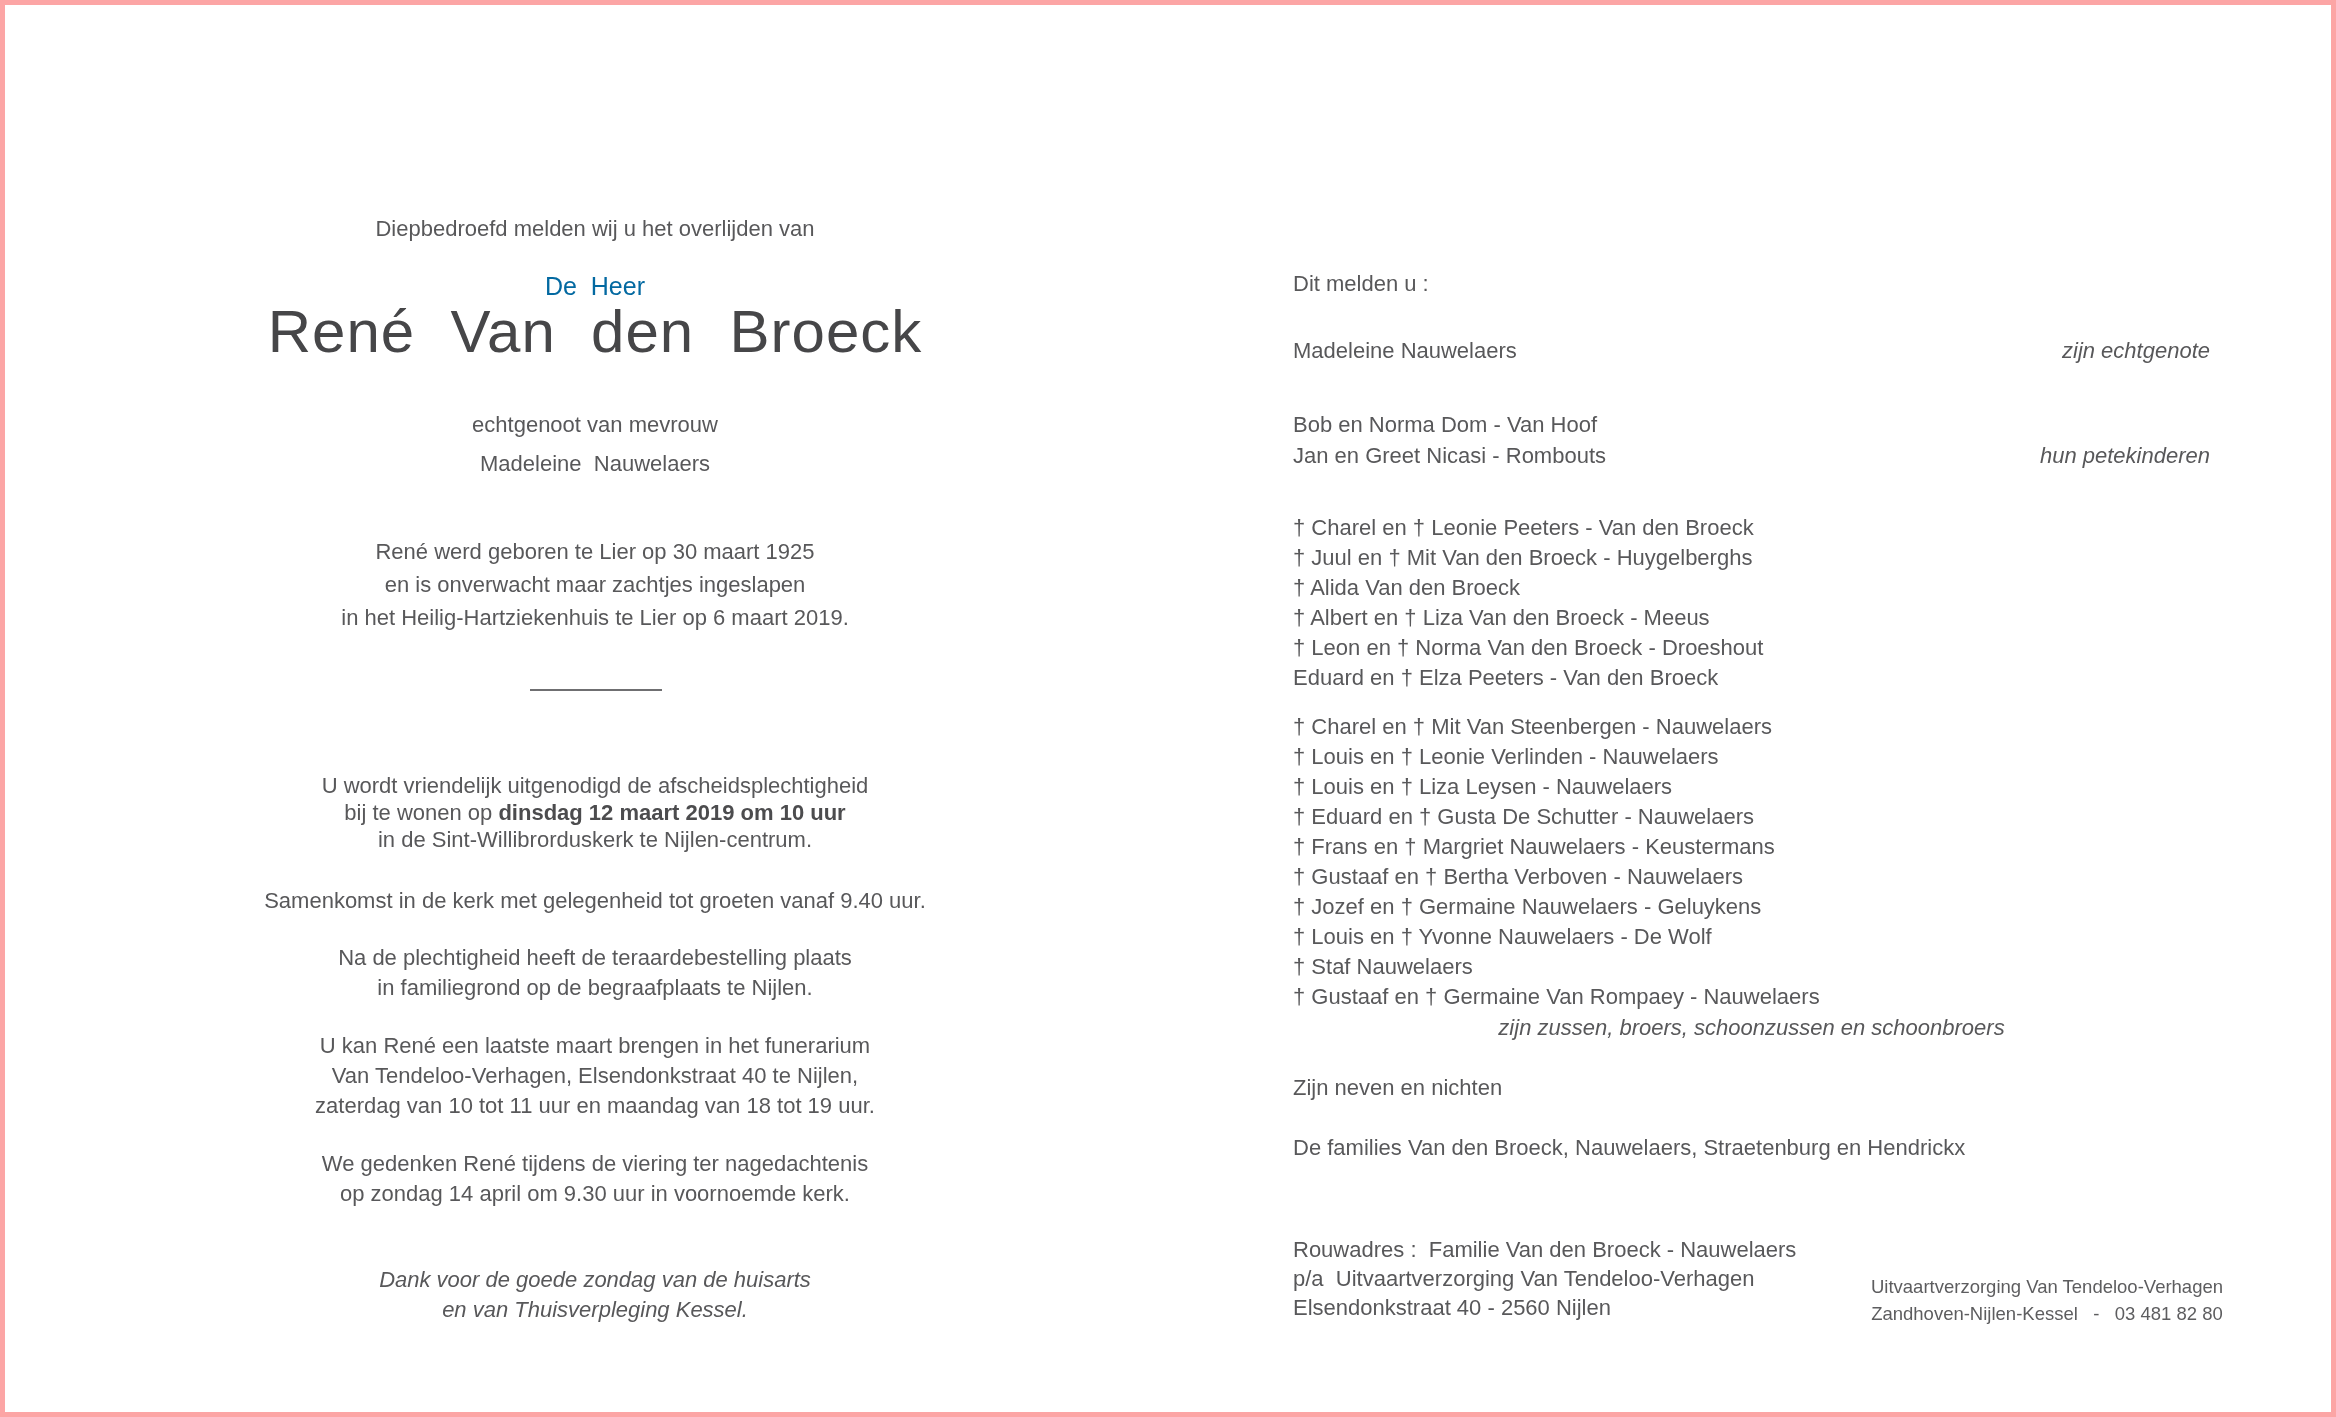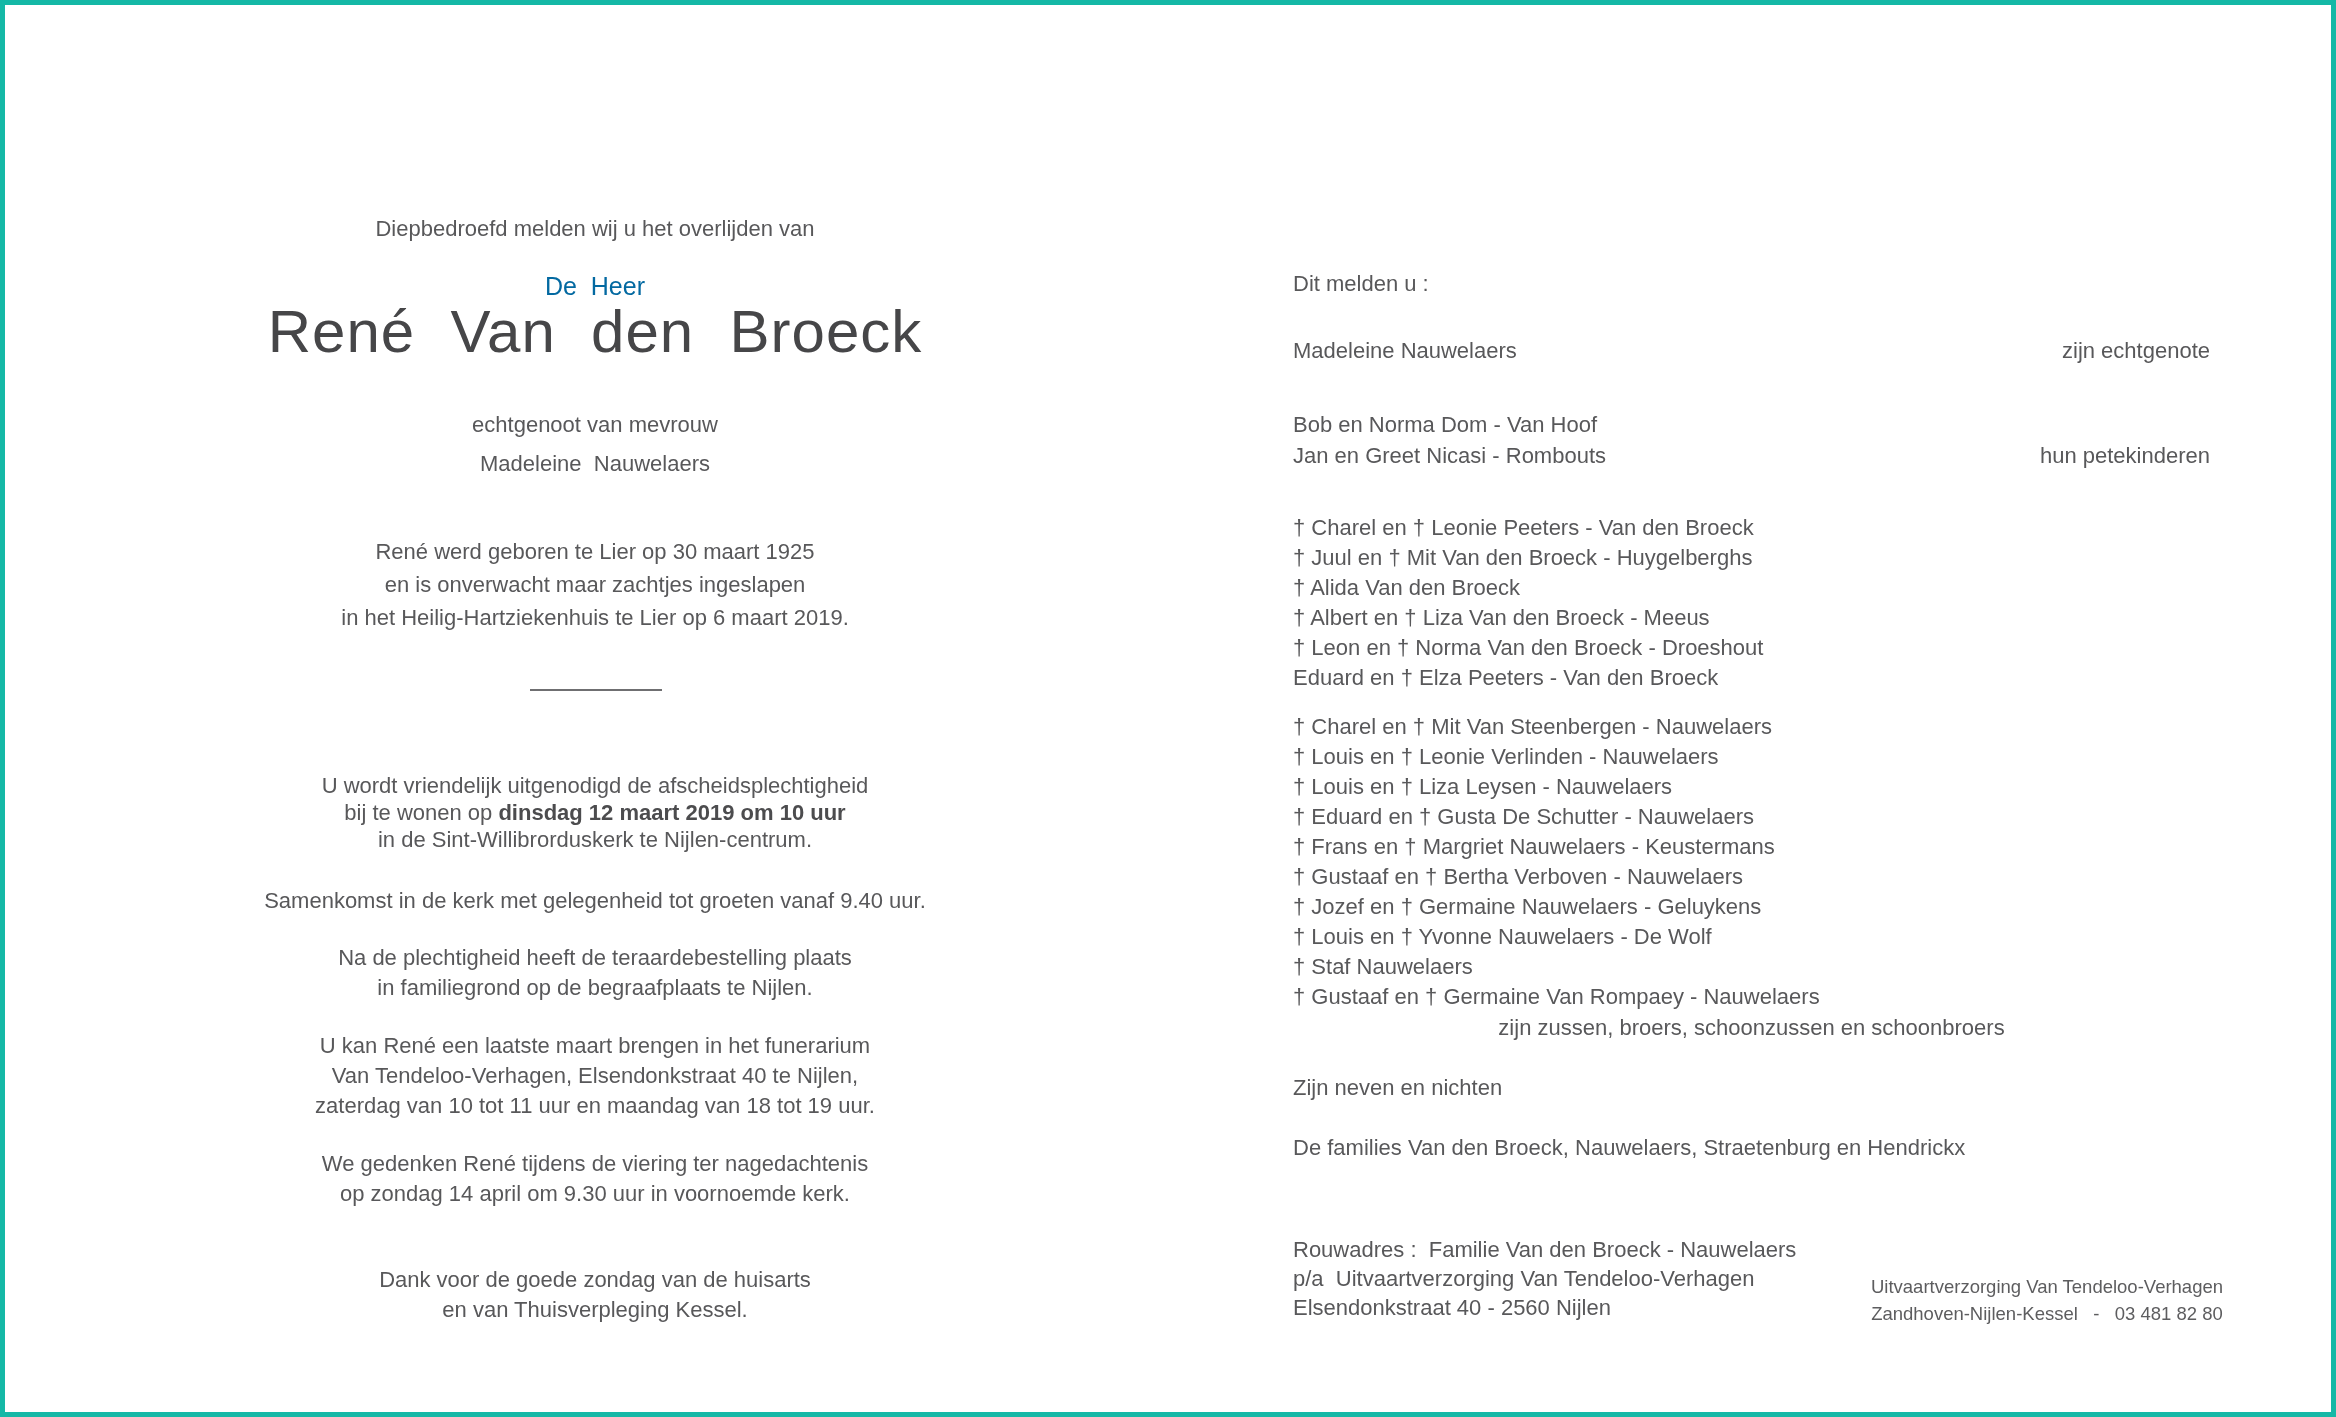--- a/index.html
+++ b/index.html
@@ -5,21 +5,21 @@
   html, body {
     margin: 0;
     padding: 0;
     background: #ffffff;
   }
   .page {
     position: relative;
     width: 2336px;
     height: 1417px;
     background: #ffffff;
-    border: 5px solid #14b8a6;
+    border: 5px solid #fca5a5;
     box-sizing: border-box;
     font-family: "Liberation Sans", "DejaVu Sans", sans-serif;
     color: #58585a;
     overflow: hidden;
   }
   .tl { white-space: pre-wrap; }
   .lc {
     position: absolute;
     left: 150px;
     width: 880px;
@@ -41,21 +41,21 @@
     color: #0369a1;
   }
   .deceased-name {
     font-size: 60px;
     line-height: 56px;
     color: #464648;
     letter-spacing: 1px;
   }
   .spouse { line-height: 39px; }
   .tight { line-height: 27px; }
-  .it { }
+  .it { font-style: italic; }
   .b { font-weight: bold; color: #4c4c4e; }
   .row {
     display: flex;
     justify-content: space-between;
     align-items: baseline;
   }
   .right-align { text-align: center; }
   .divider {
     position: absolute;
     left: 525px;

